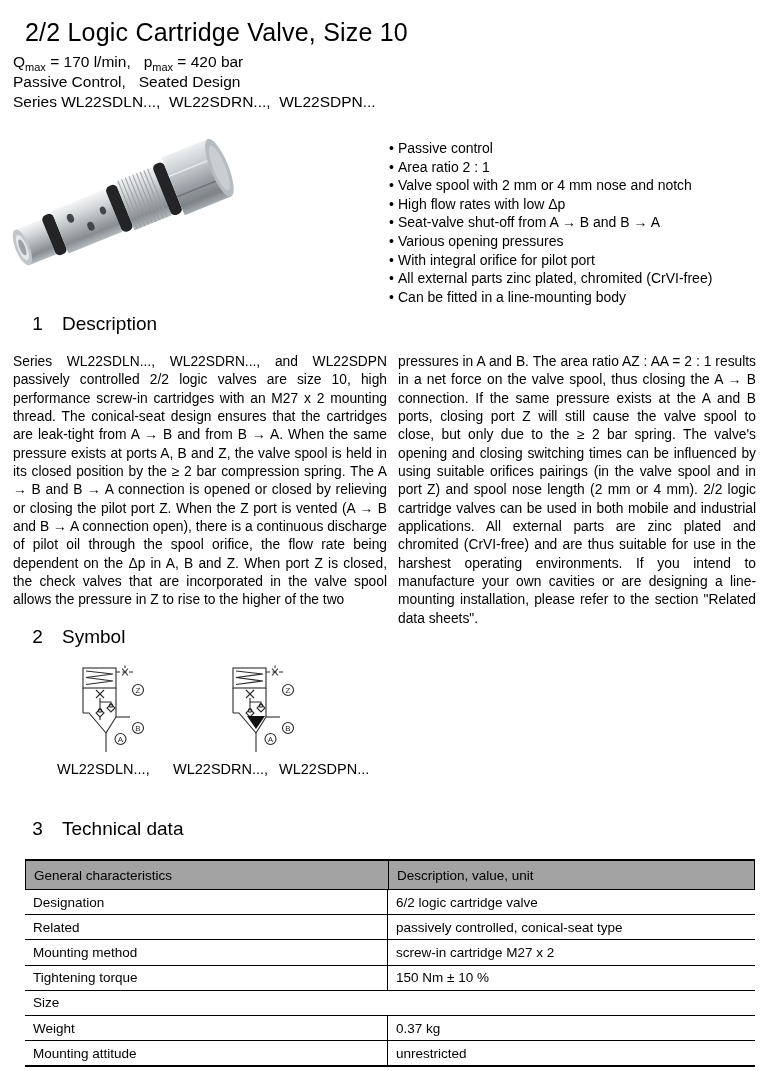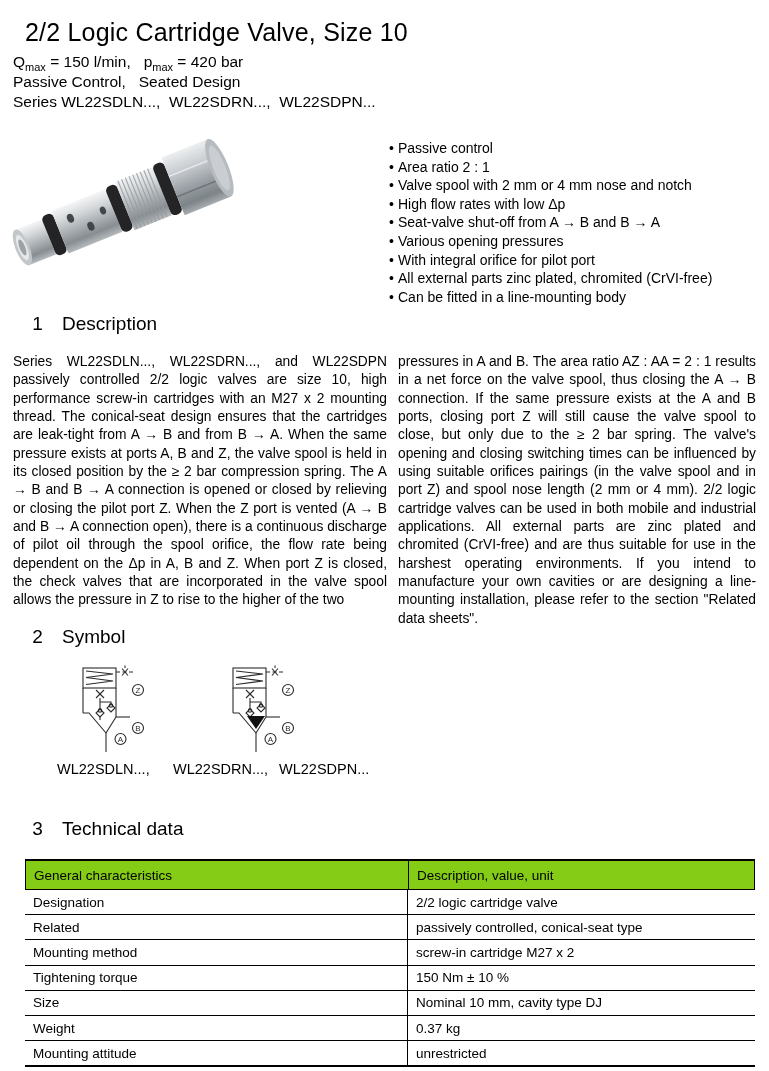--- a/index.html
+++ b/index.html
@@ -37,32 +37,32 @@
   .sym .port-letter{font-family:"Liberation Sans",sans-serif;font-size:8px;fill:#2b2b2b;stroke:none;text-anchor:middle;}
   .sym .poppet{fill:#111;stroke:none;}
   .sym-label{position:absolute;top:761px;font-size:14.5px;text-align:right;}
   .sym-label-1{left:57px;}
   .sym-label-2{left:173px;}
   .sym-label-3{left:279px;}
 
   .dtable{position:absolute;left:25px;top:859px;width:730px;border-top:2px solid #000;}
   .trow{display:flex;align-items:stretch;height:24.2px;border-bottom:1px solid #000;font-size:13.5px;}
   .trow:last-child{border-bottom:2px solid #000;}
-  .trow.thead{height:28px;background:#84cc16;border-left:1px solid #000;border-right:1px solid #000;}
+  .trow.thead{height:28px;background:#a3a3a3;border-left:1px solid #000;border-right:1px solid #000;}
   .c1{width:362px;box-sizing:border-box;padding-left:8px;display:flex;align-items:center;}
-  .c2{flex:1;border-left:1px solid #000;padding-left:8px;display:flex;align-items:center;margin-left:20px;}
+  .c2{flex:1;border-left:1px solid #000;padding-left:8px;display:flex;align-items:center;}
 </style>
 </head>
 <body>
 
 <div class="page">
 
   <h1 class="title">2/2 Logic Cartridge Valve, Size 10</h1>
 
-  <div class="spec spec-1"><span>Q</span><sub>max</sub><span> = 150 l/min,   </span><span>p</span><sub>max</sub><span> = 420 bar</span></div>
+  <div class="spec spec-1"><span>Q</span><sub>max</sub><span> = 170 l/min,   </span><span>p</span><sub>max</sub><span> = 420 bar</span></div>
   <div class="spec spec-2">Passive Control,   Seated Design</div>
   <div class="spec spec-3">Series WL22SDLN...,  WL22SDRN...,  WL22SDPN...</div>
 
   <svg class="photo" width="250" height="175" viewBox="0 0 250 175">
     <defs>
       <linearGradient id="gMet" x1="0" y1="0" x2="0" y2="1">
         <stop offset="0" stop-color="#f4f5f6"></stop>
         <stop offset="0.25" stop-color="#d7dadc"></stop>
         <stop offset="0.55" stop-color="#aab0b4"></stop>
         <stop offset="0.8" stop-color="#878d91"></stop>
@@ -209,37 +209,36 @@
 
   <div class="sec-head sec-3"><span class="num">3</span><span>Technical data</span></div>
 
   <div class="dtable">
     <div class="trow thead">
       <div class="c1">General characteristics</div>
       <div class="c2">Description, value, unit</div>
     </div>
     <div class="trow">
       <div class="c1">Designation</div>
-      <div class="c2">2/2 logic cartridge valve</div>
+      <div class="c2">6/2 logic cartridge valve</div>
     </div>
     <div class="trow">
       <div class="c1">Related</div>
       <div class="c2">passively controlled, conical-seat type</div>
     </div>
     <div class="trow">
       <div class="c1">Mounting method</div>
       <div class="c2">screw-in cartridge M27 x 2</div>
     </div>
     <div class="trow">
       <div class="c1">Tightening torque</div>
       <div class="c2">150 Nm ± 10 %</div>
     </div>
     <div class="trow">
       <div class="c1">Size</div>
-      <div class="c2">Nominal 10 mm, cavity type DJ</div>
     </div>
     <div class="trow">
       <div class="c1">Weight</div>
       <div class="c2">0.37 kg</div>
     </div>
     <div class="trow">
       <div class="c1">Mounting attitude</div>
       <div class="c2">unrestricted</div>
     </div>
   </div>

